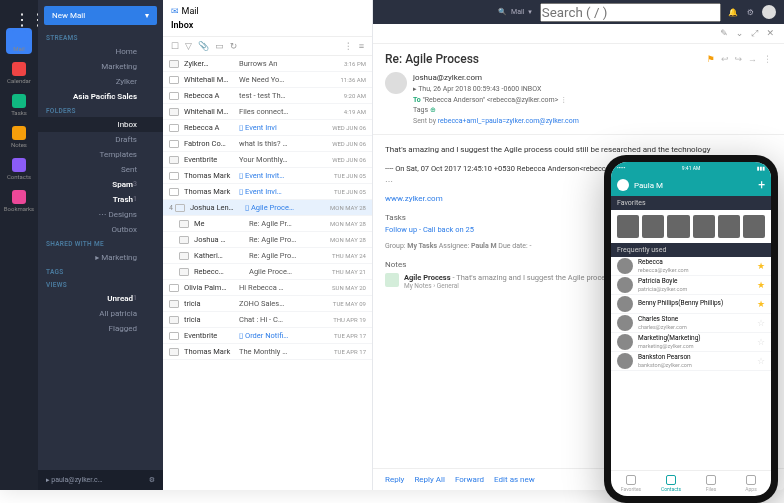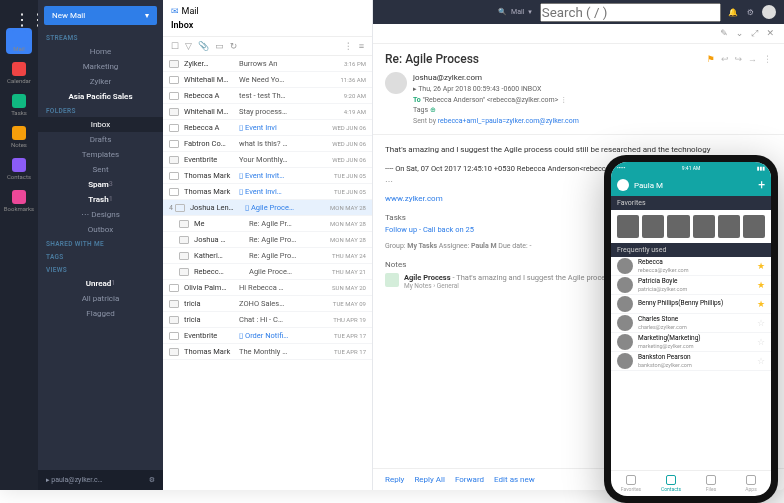--- a/index.html
+++ b/index.html
@@ -6,21 +6,21 @@
 body{background:#fff;width:784px;height:503px;position:relative;overflow:hidden}
 .app{display:flex;height:490px;background:#fff;border-radius:4px;box-shadow:0 2px 20px rgba(0,0,0,0.1)}
 .rail{width:38px;background:#1f2430;display:flex;flex-direction:column;align-items:center;padding-top:4px}
 .rail-apps{width:10px;height:10px;margin:6px 0 8px;color:#fff}
 .rail-item{width:26px;height:26px;border-radius:4px;display:flex;flex-direction:column;align-items:center;justify-content:center;margin-bottom:6px;font-size:6px;color:#888;cursor:pointer}
 .rail-item.active{background:#3b82f6}
 .rail-icon{width:14px;height:14px;margin-bottom:1px}
 .sidebar{width:125px;background:#2a3040;color:#8a92a5;font-size:8px;display:flex;flex-direction:column}
 .new-mail-btn{background:#2f7ee8;color:#fff;margin:6px;padding:5px 8px;border-radius:2px;font-size:8px;display:flex;justify-content:space-between;align-items:center;cursor:pointer}
 .sb-section{padding:3px 8px 2px;font-size:6.5px;color:#4a7a9e;font-weight:600;letter-spacing:0.3px}
-.sb-item{padding:3px 26px;font-size:8px;display:flex;justify-content:center;cursor:pointer}
+.sb-item{padding:3px 26px;font-size:8px;display:flex;justify-content:flex-end;cursor:pointer}
 .sb-item.bold{color:#fff;font-weight:600}
 .sb-item.active{background:#1f2430;color:#fff}
 .sb-item .count{font-size:7px;color:#667}
 .sb-footer{margin-top:auto;padding:6px 8px;background:#1a1f2b;font-size:7px;display:flex;justify-content:space-between;align-items:center}
 .inbox{width:210px;border-right:1px solid #e5e7eb;display:flex;flex-direction:column}
 .inbox-header{padding:6px 8px;border-bottom:1px solid #eee}
 .inbox-title{font-size:9px;display:flex;align-items:center;gap:3px}
 .inbox-sub{font-size:9px;font-weight:600;margin-top:4px}
 .inbox-toolbar{display:flex;gap:6px;padding:4px 8px;border-bottom:1px solid #eee;color:#999}
 .inbox-toolbar span{font-size:9px;cursor:pointer}
@@ -155,20 +155,25 @@
           <span class="count">1</span>
         </div>
         <div class="sb-item">
           <span>⋯ Designs</span>
         </div>
         <div class="sb-item">
           <span>Outbox</span>
         </div>
       </div>
     <div class="sb-section">SHARED WITH ME</div>
+    <div id="sb-shared">
+        <div class="sb-item">
+          <span>▸ Marketing</span>
+        </div>
+      </div>
     <div class="sb-section">TAGS</div>
     <div class="sb-section">VIEWS</div>
     <div id="sb-views">
         <div class="sb-item bold">
           <span>Unread</span>
           <span class="count">1</span>
         </div>
         <div class="sb-item">
           <span>All patricia</span>
         </div>
@@ -213,21 +218,21 @@
         </div>
         <div class="mail-row">
           <span class="env"></span>
           <span class="from">Rebecca A</span>
           <span class="subj">test - test Th…</span>
           <span class="date">9:20 AM</span>
         </div>
         <div class="mail-row">
           <span class="env read"></span>
           <span class="from">Whitehall M…</span>
-          <span class="subj">Stay process…</span>
+          <span class="subj">Files connect…</span>
           <span class="date">4:19 AM</span>
         </div>
         <div class="mail-row">
           <span class="env"></span>
           <span class="from">Rebecca A</span>
           <span class="subj blue">▯ Event Invi</span>
           <span class="date">WED JUN 06</span>
         </div>
         <div class="mail-row">
           <span class="env"></span>

